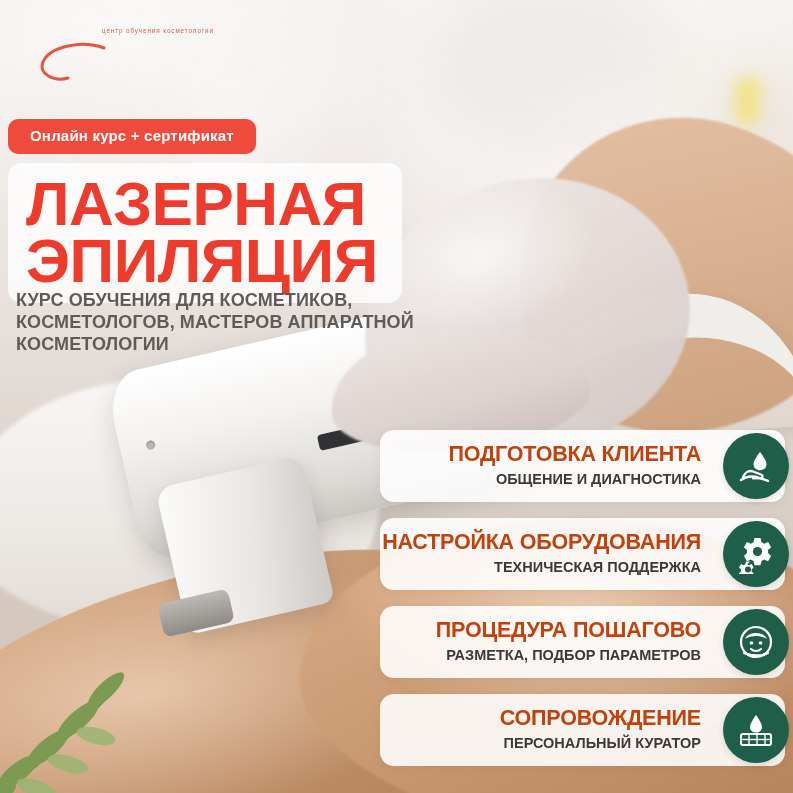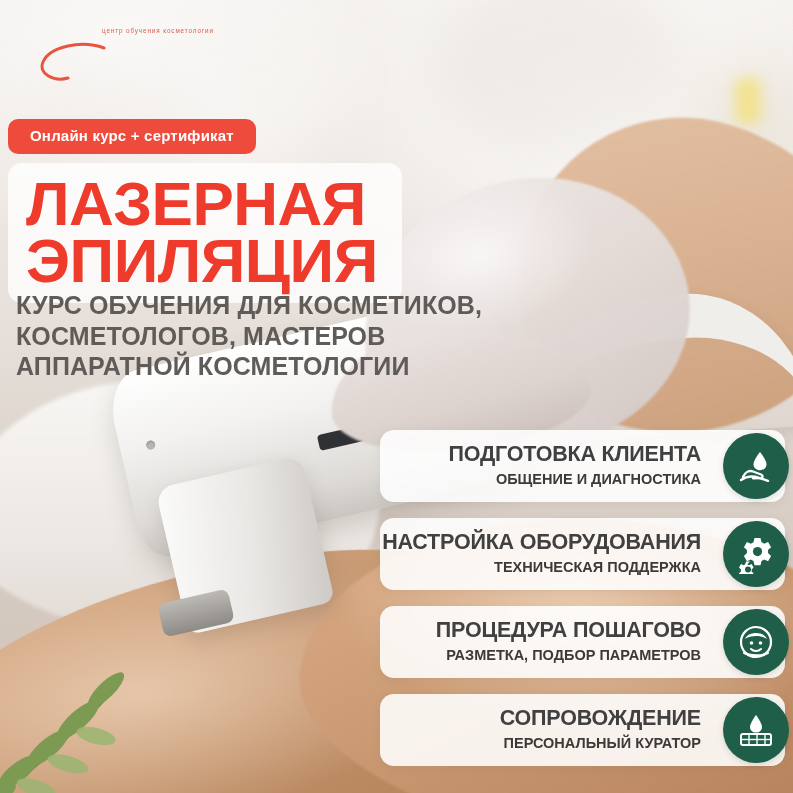--- a/index.html
+++ b/index.html
@@ -257,21 +257,21 @@
     line-height: 0.92;
     letter-spacing: -0.5px;
   }
   .title-line.l2 { font-size: 62px; text-align: right; }
   .subtitle {
     position: absolute;
     left: 16px;
     top: 290px;
     width: 470px;
     color: #5f5b58;
-    font-size: 25px;
+    font-size: 18px;
     font-weight: bold;
     line-height: 1.22;
     letter-spacing: 0.1px;
     text-transform: uppercase;
   }
 
   
   .features {
     position: absolute;
     left: 380px;
@@ -285,21 +285,21 @@
     background: rgba(255,255,255,0.88);
     border-radius: 14px;
     display: flex;
     align-items: center;
     justify-content: flex-end;
     padding-right: 78px;
     box-shadow: 0 2px 8px rgba(120,100,90,0.10);
   }
   .pill-texts { text-align: right; padding-right: 6px; }
   .pill-title {
-    color: #404040;
+    color: #c2410c;
     font-weight: bold;
     font-size: 21.5px;
     line-height: 1.1;
     letter-spacing: -0.2px;
     white-space: nowrap;
   }
   .pill-sub {
     color: #3c3a38;
     font-weight: bold;
     font-size: 14.5px;

